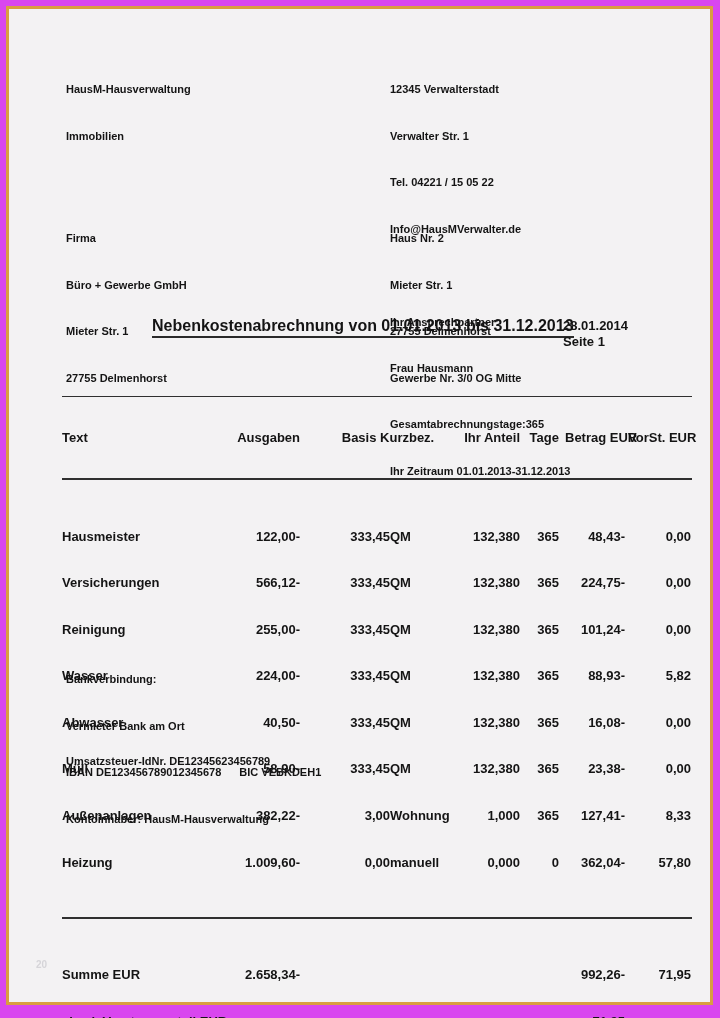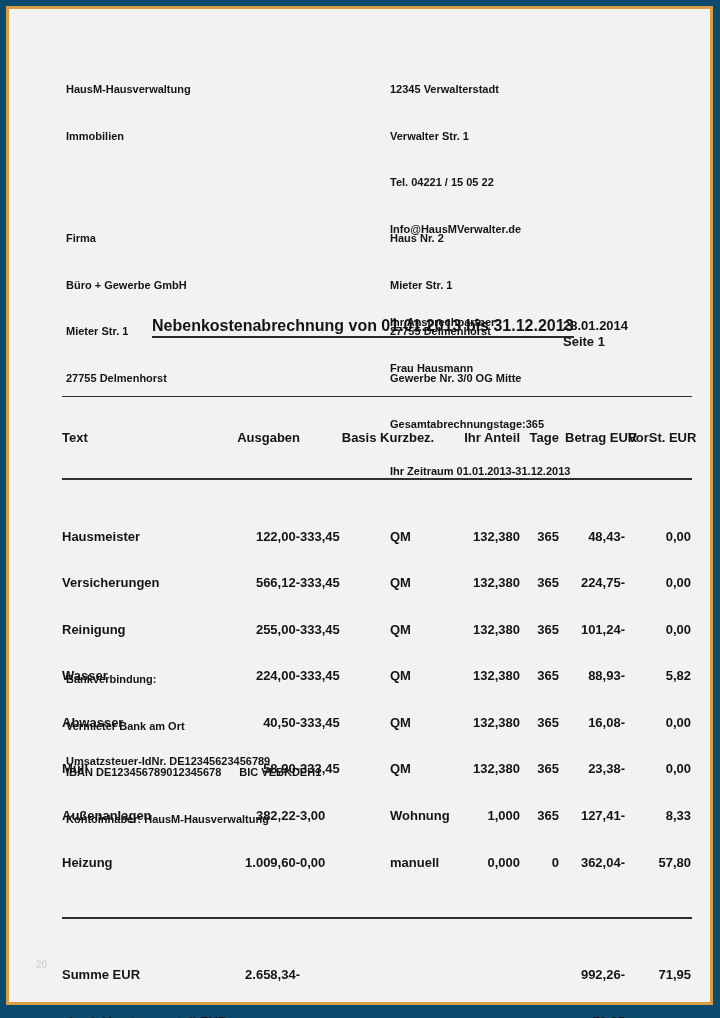--- a/index.html
+++ b/index.html
@@ -3,21 +3,21 @@
 <meta charset="utf-8">
 <style>
   html,body { margin:0; padding:0; }
   body {
     font-family: "Liberation Sans", sans-serif;
     background:#e8e8e8;
   }
   .page {
     position:relative;
     width:720px; height:1018px;
-    background:#0c4a6e;
+    background:#d946ef;
     overflow:hidden;
   }
   .paper {
     position:absolute;
     left:6px; top:6px; right:7px; bottom:13px;
     border:3px solid #d99e41;
     background:#f3f2f3;
     box-sizing:border-box;
   }
   .blk { position:absolute; color:#141414; font-weight:bold; font-size:11px; line-height:15.5px; white-space:pre; }
@@ -42,21 +42,21 @@
   .rule.med   { border-top-width:2px; }
   .trow {
     display:grid;
     grid-template-columns:172px 66px 90px 72px 58px 45px 63px 64px;
     height:15.6px; align-items:center;
     font-size:13px; font-weight:bold; color:#141414; line-height:15.6px;
   }
   .trow.hdr { height:19px; }
   .c-text { text-align:left; }
   .c-aus  { text-align:right; }
-  .c-bv   { }
+  .c-bv   { text-align:right; }
   .c-bu   { text-align:left; }
   .c-ant  { text-align:right; }
   .c-tage { text-align:right; padding-right:6px; }
   .c-bet  { text-align:right; padding-right:3px; }
   .c-vor  { text-align:right; padding-right:1px; }
   .span2  { grid-column:1 / 3; }
   .h-basis { grid-column:3 / 5; text-align:center; padding-left:14px; }
   .pad-top { padding-top:2px; }
 
   .bank     { left:57px; top:632px; }

